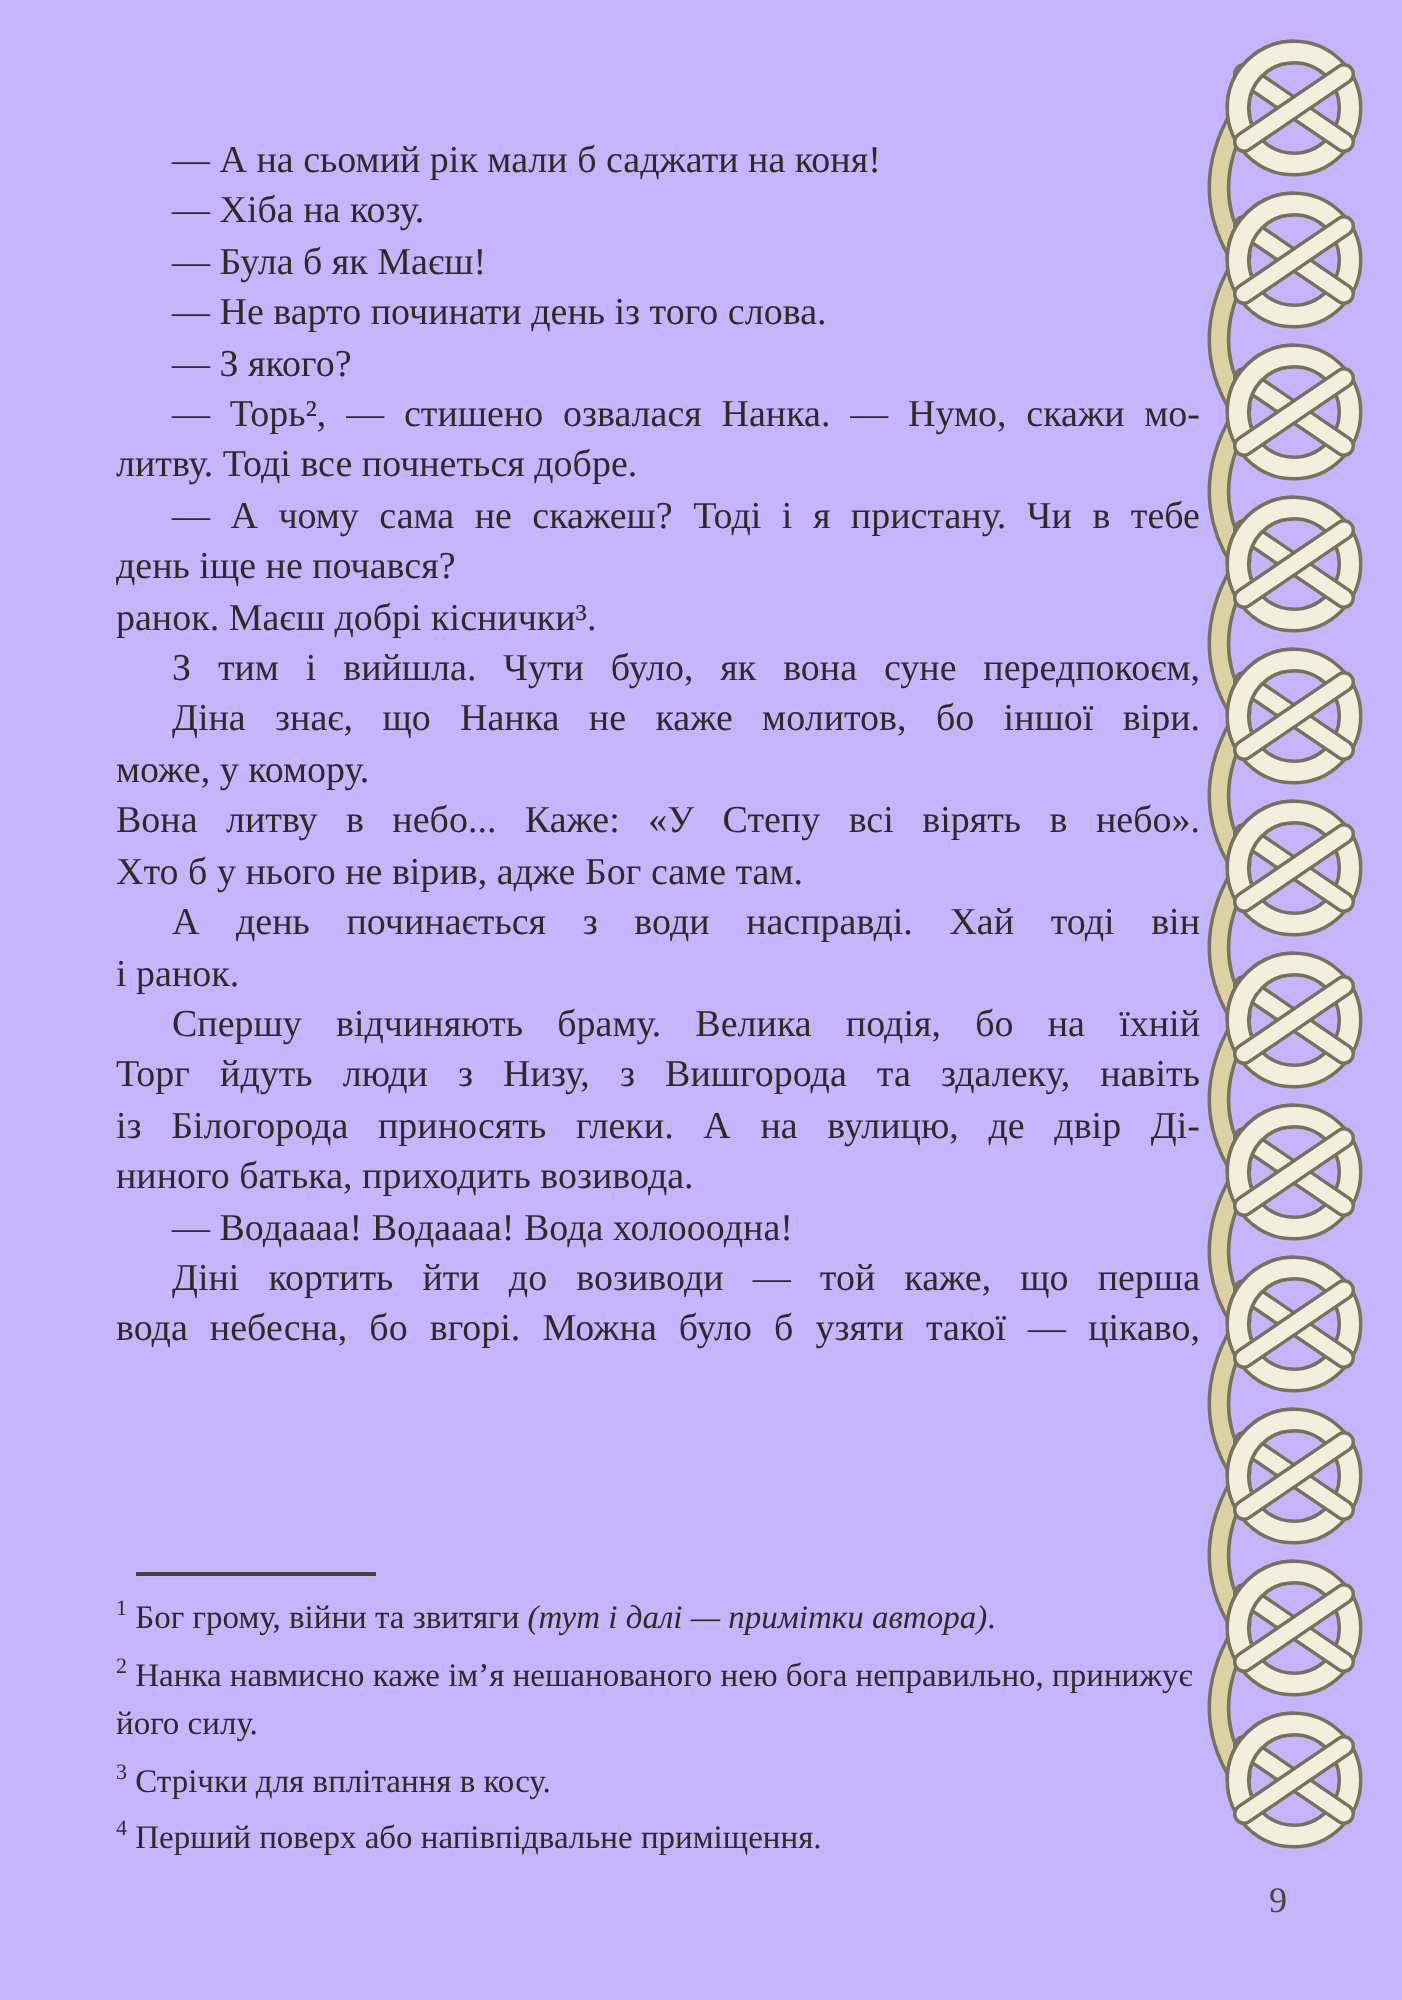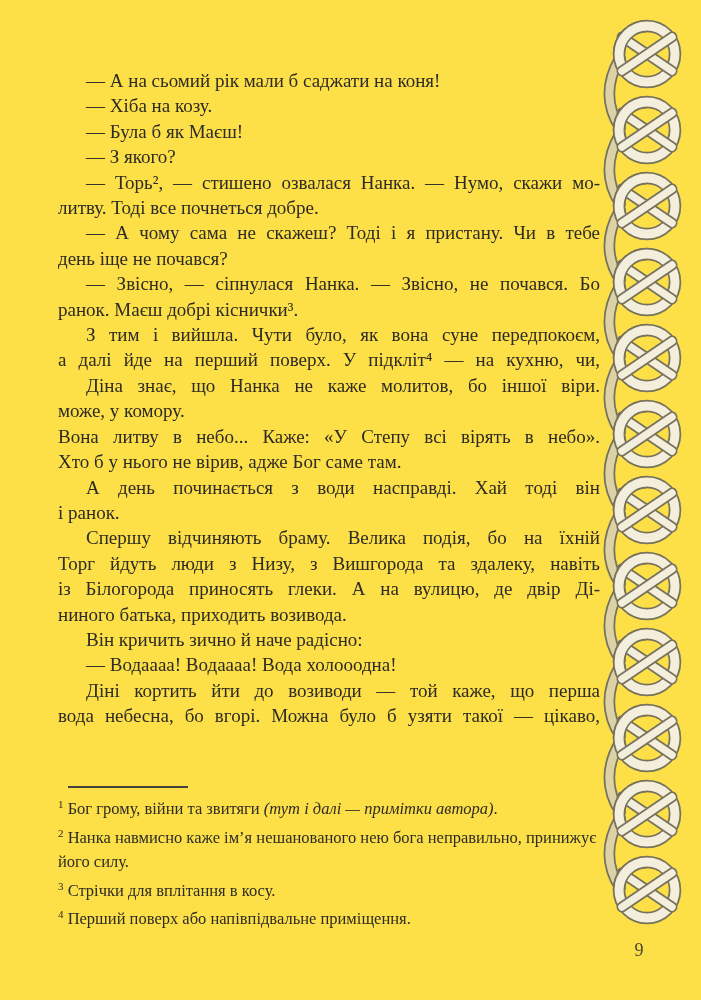--- a/index.html
+++ b/index.html
@@ -3,21 +3,21 @@
 <meta charset="utf-8">
 <style>
   html,body{margin:0;padding:0;}
   body{
     width:701px;height:1000px;
     background:#fffefa;
     font-family:"Liberation Serif","DejaVu Serif",serif;
     color:#2e2b25;
     overflow:hidden;
   }
-  .page{position:relative;width:701px;height:1000px;background:#fde047;text-decoration:underline;}
+  .page{position:relative;width:701px;height:1000px;background:#c4b5fd;text-decoration:underline;}
 
   
   .body-text{
     position:absolute;left:58px;top:68px;width:542px;
     font-size:19px;line-height:25.4px;
   }
   .line{min-height:25.4px;}
   .line.ind{text-indent:28px;}
   .line.jst{text-align:justify;text-align-last:justify;}
 
@@ -45,40 +45,38 @@
 </style>
 </head>
 <body>
 
 <div class="page">
 
   <div class="body-text">
       <div class="line ind">— А на сьомий рік мали б саджати на коня!</div>
       <div class="line ind">— Хіба на козу.</div>
       <div class="line ind">— Була б як Маєш!</div>
+      <div class="line ind">— Не варто починати день із того слова.</div>
       <div class="line ind">— З якого?</div>
       <div class="line ind jst">— Торь², — стишено озвалася Нанка. — Нумо, скажи мо-</div>
       <div class="line">литву. Тоді все почнеться добре.</div>
       <div class="line ind jst">— А чому сама не скажеш? Тоді і я пристану. Чи в тебе</div>
       <div class="line">день іще не почався?</div>
-      <div class="line ind jst">— Звісно, — сіпнулася Нанка. — Звісно, не почався. Бо</div>
       <div class="line">ранок. Маєш добрі кіснички³.</div>
       <div class="line ind jst">З тим і вийшла. Чути було, як вона суне передпокоєм,</div>
-      <div class="line jst">а далі йде на перший поверх. У підкліт⁴ — на кухню, чи,</div>
       <div class="line ind jst">Діна знає, що Нанка не каже молитов, бо іншої віри.</div>
       <div class="line">може, у комору.</div>
       <div class="line jst">Вона литву в небо... Каже: «У Степу всі вірять в небо».</div>
       <div class="line">Хто б у нього не вірив, адже Бог саме там.</div>
       <div class="line ind jst">А день починається з води насправді. Хай тоді він</div>
       <div class="line">і ранок.</div>
       <div class="line ind jst">Спершу відчиняють браму. Велика подія, бо на їхній</div>
       <div class="line jst">Торг йдуть люди з Низу, з Вишгорода та здалеку, навіть</div>
       <div class="line jst">із Білогорода приносять глеки. А на вулицю, де двір Ді-</div>
       <div class="line">ниного батька, приходить возивода.</div>
-      <div class="line ind">Він кричить зично й наче радісно:</div>
       <div class="line ind">— Водаааа! Водаааа! Вода холооодна!</div>
       <div class="line ind jst">Діні кортить йти до возиводи — той каже, що перша</div>
       <div class="line jst">вода небесна, бо вгорі. Можна було б узяти такої — цікаво,</div>
     </div>
 
   <div class="footnote-rule"></div>
 
   <div class="footnotes">
       <div class="footnote"><sup class="fn-marker">1</sup> <span>Бог грому, війни та звитяги </span><span class="it">(тут і далі — примітки автора)</span><span>.</span></div>
       <div class="footnote"><sup class="fn-marker">2</sup> <span>Нанка навмисно каже ім’я нешанованого нею бога неправильно, принижує його силу.</span></div>

